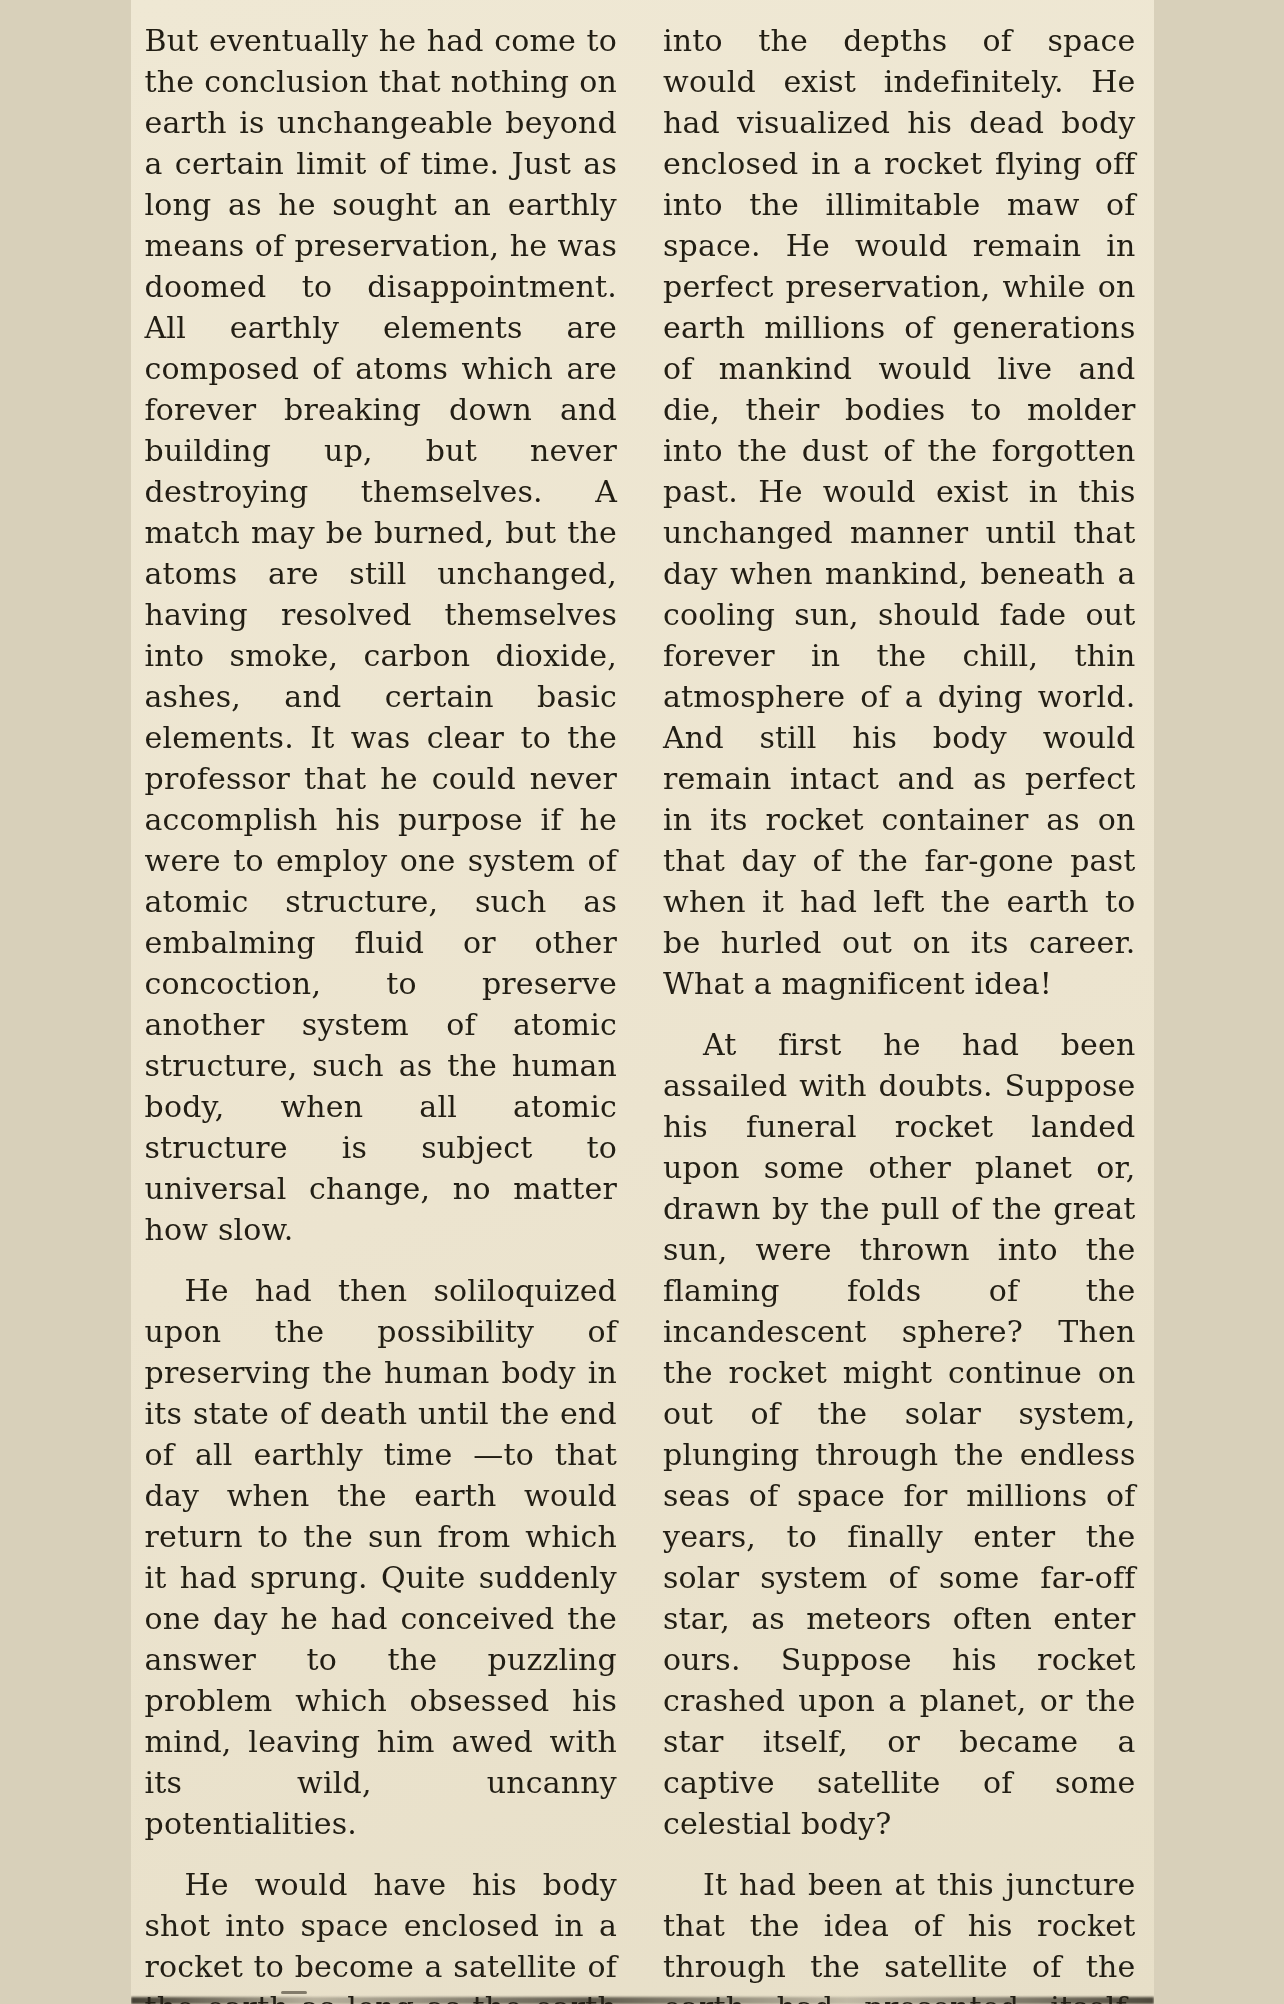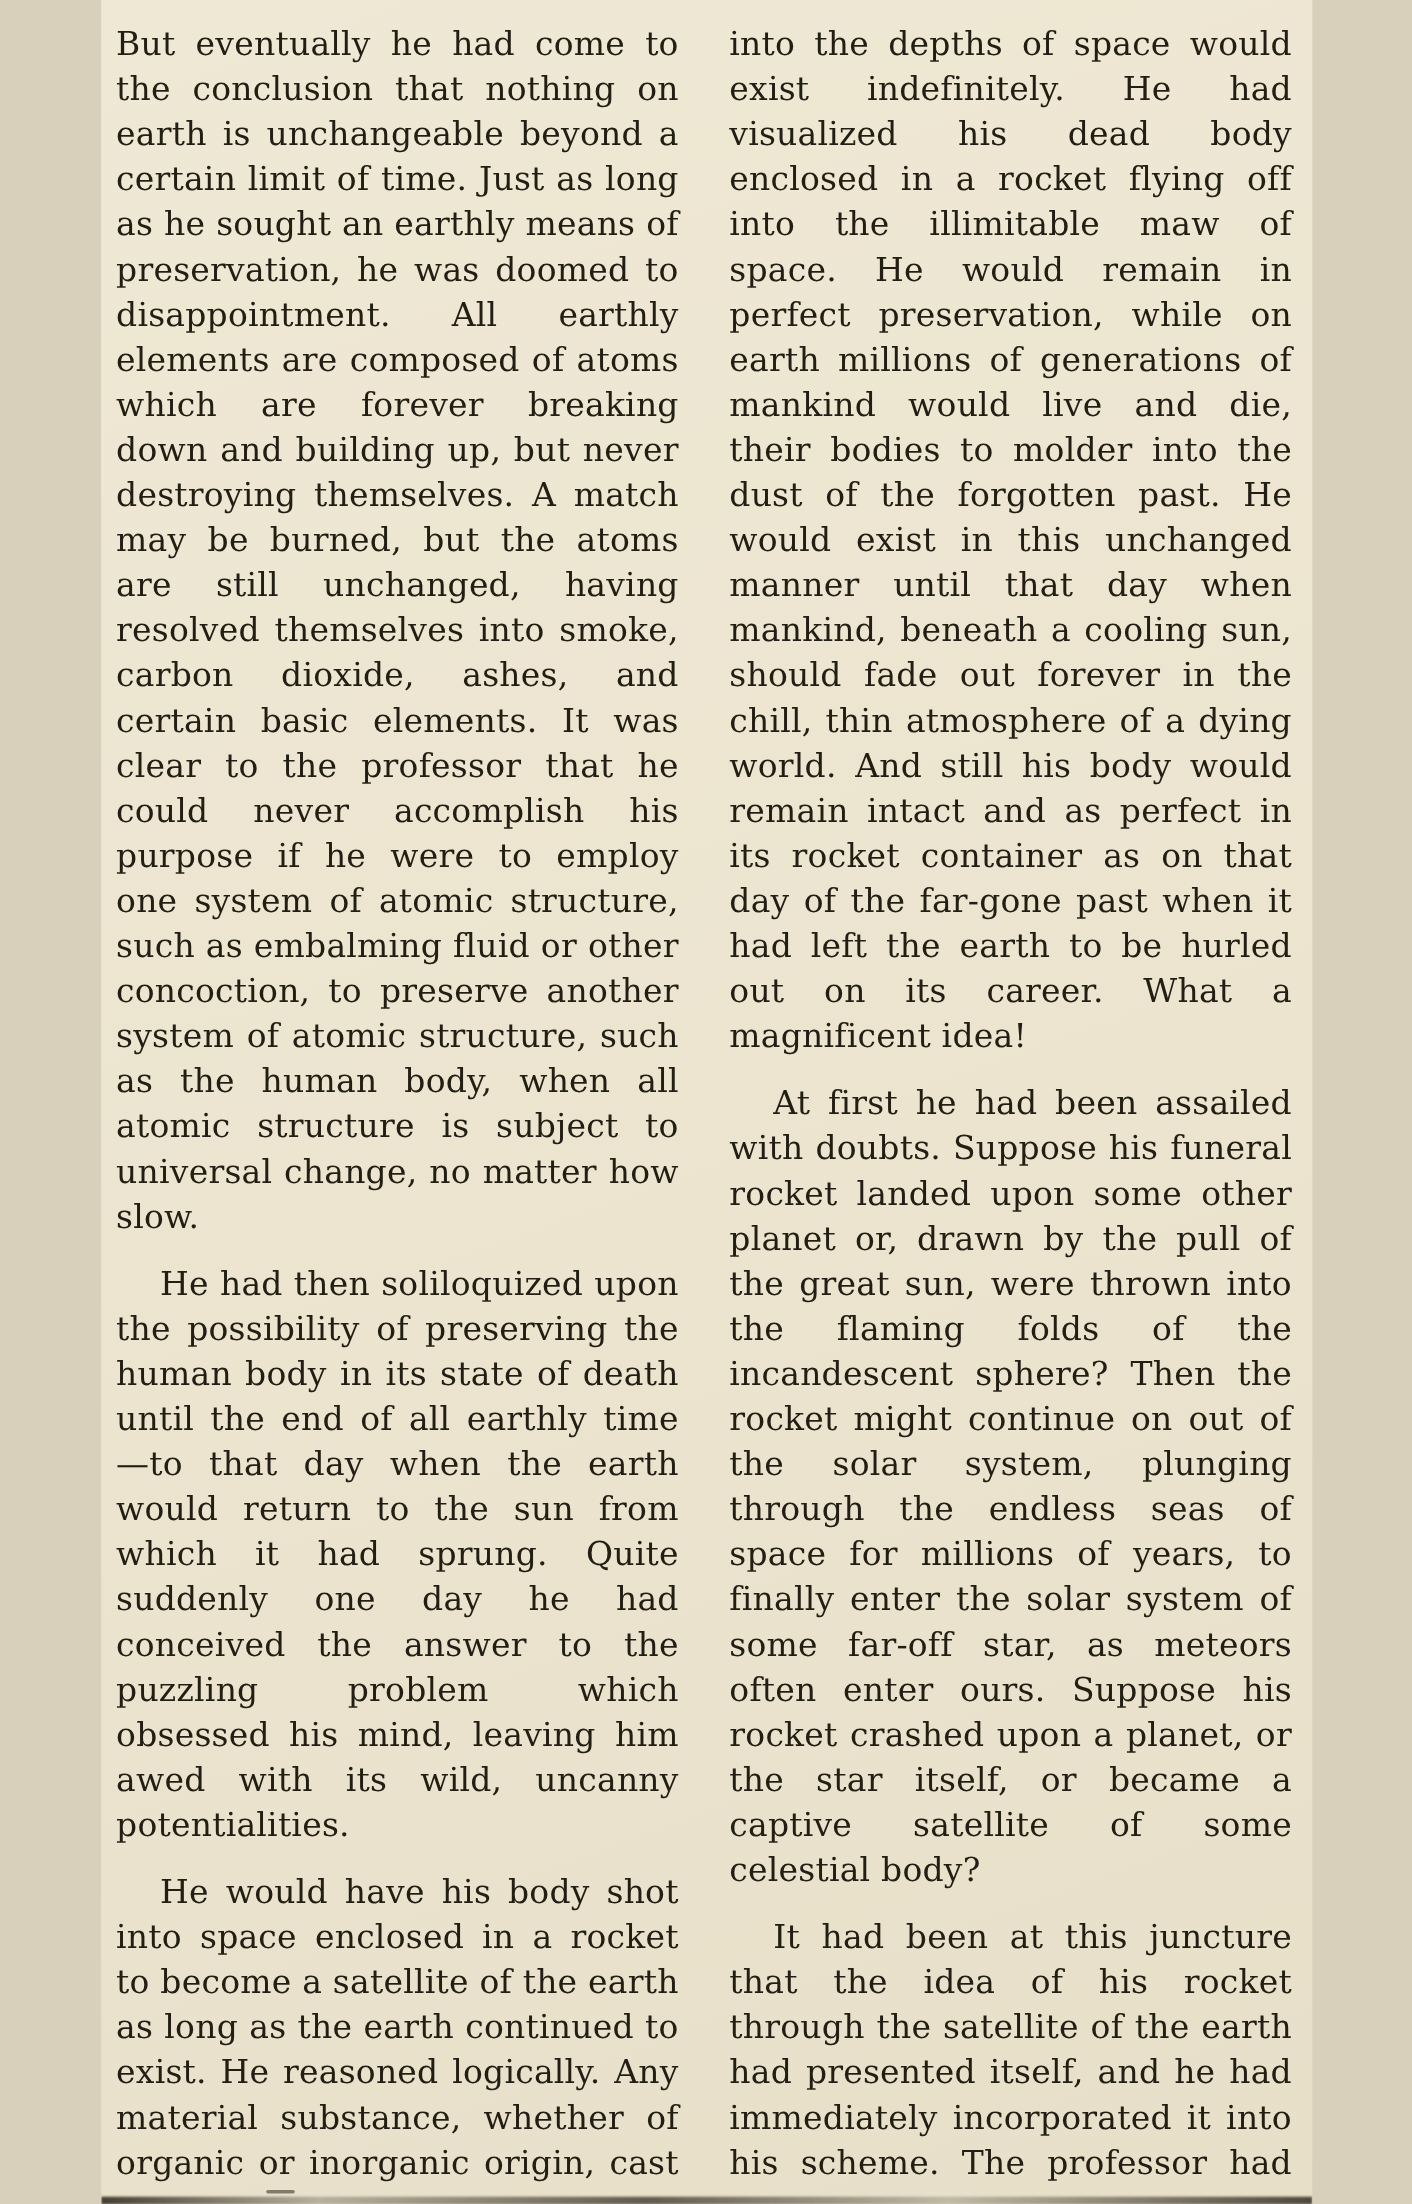--- a/index.html
+++ b/index.html
@@ -2,21 +2,21 @@
 <html><head>
 <meta charset="utf-8">
 <style>
   html, body {
     margin: 0;
     padding: 0;
     background: #d8d0ba;
   }
   .page {
     position: relative;
-    width: 1101px;
+    width: 1023px;
     height: 2004px;
     margin: 0 auto;
     background: linear-gradient(160deg, #efe8d4 0%, #ece4cf 55%, #e7dfc8 100%);
     color: #221e14;
     font-family: "DejaVu Serif", "Liberation Serif", serif;
     overflow: hidden;
   }
   .columns {
     display: flex;
     gap: 46px;

